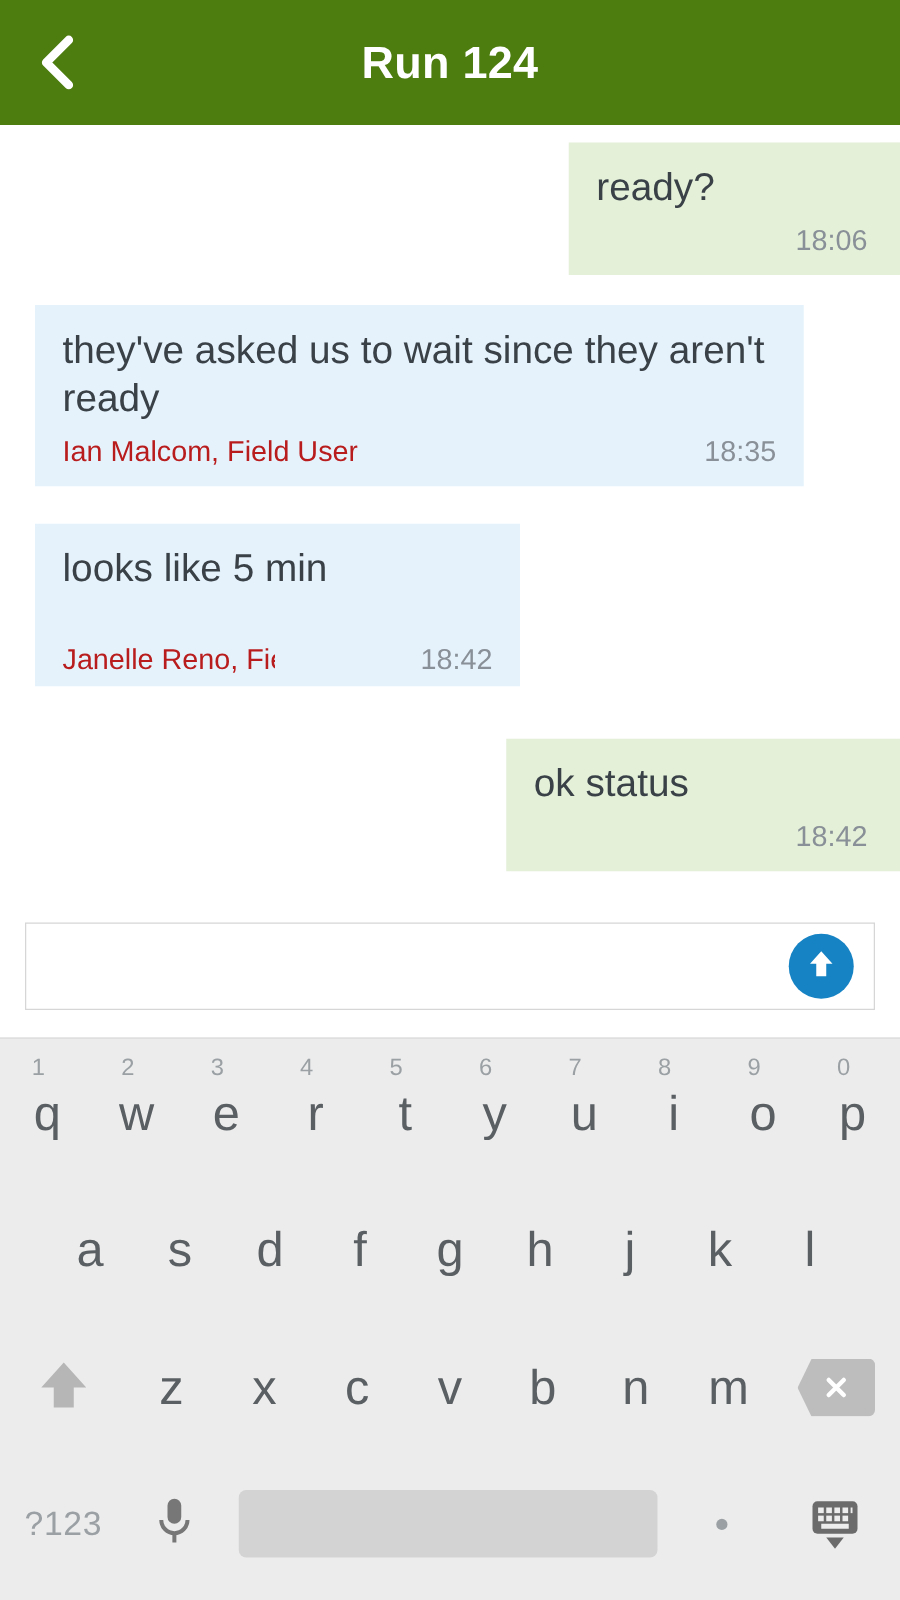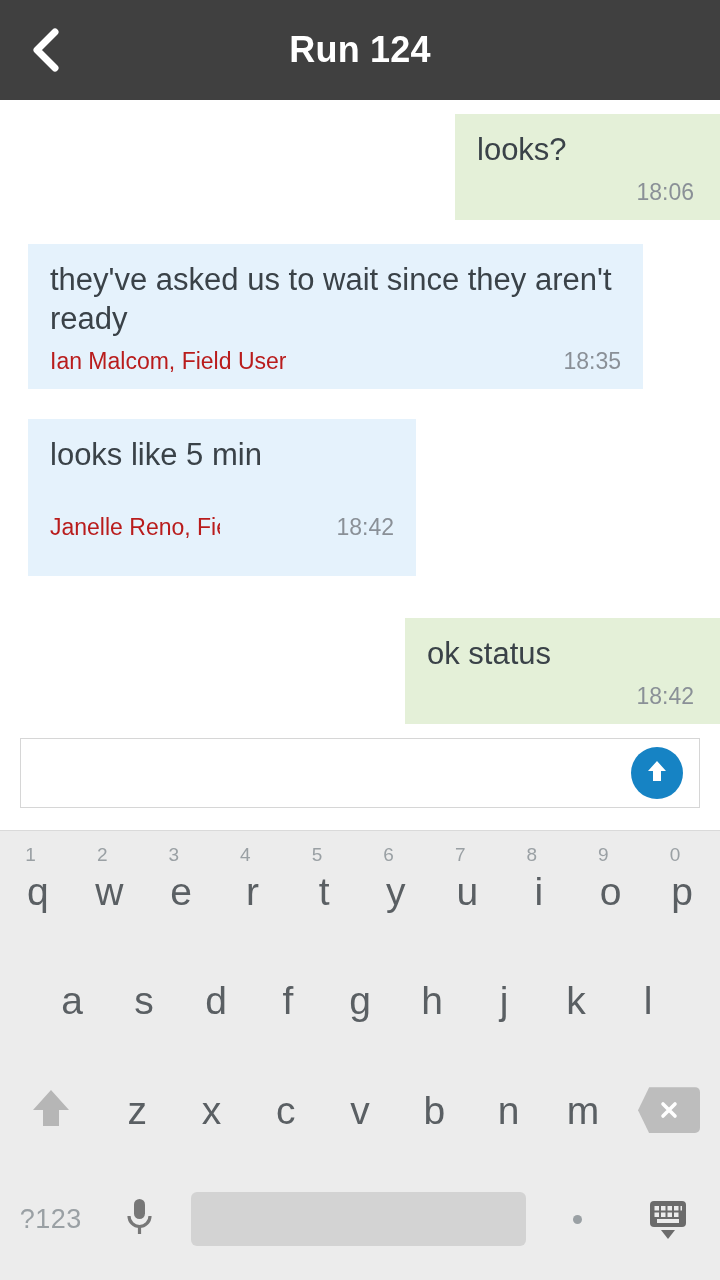--- a/index.html
+++ b/index.html
@@ -17,21 +17,21 @@
     width: 720px;
     height: 1280px;
     display: flex;
     flex-direction: column;
     background: #ffffff;
   }
 
   
   .appbar {
     height: 100px;
-    background: #404040;
+    background: #4d7c0f;
     display: flex;
     align-items: center;
     position: relative;
     flex: 0 0 auto;
   }
   .back-btn {
     width: 92px;
     height: 100px;
     display: flex;
     align-items: center;
@@ -267,40 +267,40 @@
     <div class="appbar-title">Run 124</div>
   </div>
 
   <div class="messages">
 
     <div class="msg-row out">
       <div class="bubble out" style="width:265px;">
         <svg class="tail out" viewBox="0 0 16 26" preserveAspectRatio="none" aria-hidden="true">
           <polygon points="0,0 16,0 0,22" fill="#E4F0D8"></polygon>
         </svg>
-        <div class="bubble-text">looks?</div>
+        <div class="bubble-text">ready?</div>
         <div class="bubble-meta out-meta">
           <div class="meta-time">18:06</div>
         </div>
       </div>
     </div>
 
     <div class="msg-row in">
       <div class="bubble in" style="width:615px; margin-top:-6px;">
         <div class="bubble-text">they've asked us to wait since they aren't ready</div>
         <div class="bubble-meta">
           <div class="meta-sender">Ian Malcom, Field User</div>
           <div class="meta-spacer"></div>
           <div class="meta-time">18:35</div>
         </div>
       </div>
     </div>
 
     <div class="msg-row in">
-      <div class="bubble in" style="width:388px; padding-bottom:35px;">
+      <div class="bubble in" style="width:388px; padding-bottom:8px;">
         <div class="bubble-text">looks like 5 min</div>
         <div class="bubble-meta" style="margin-top:40px;">
           <div class="meta-sender" style="max-width:170px;">Janelle Reno, Field User</div>
           <div class="meta-spacer"></div>
           <div class="meta-time">18:42</div>
         </div>
       </div>
     </div>
 
     <div class="msg-row out">

